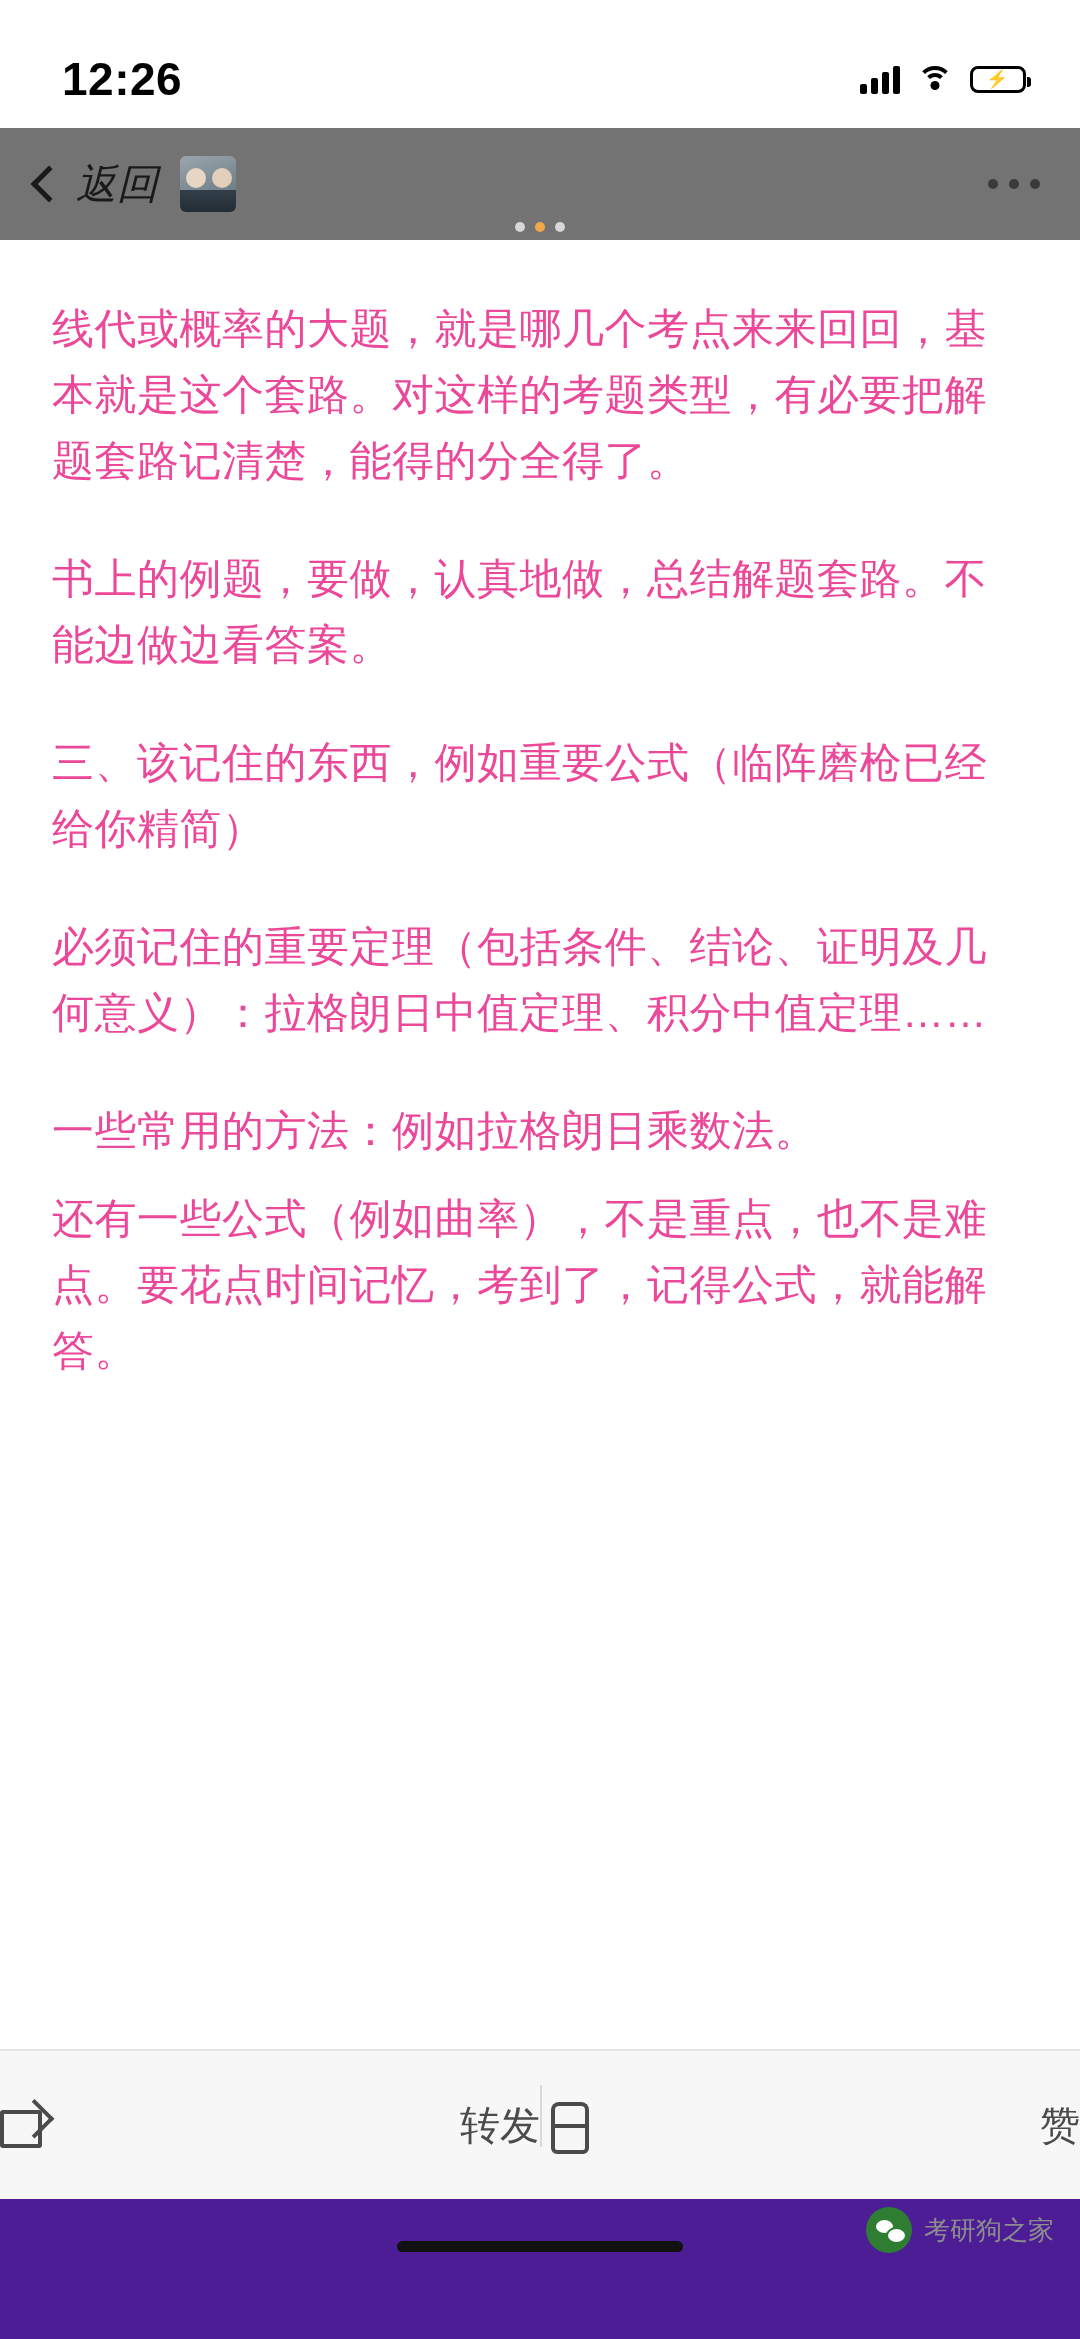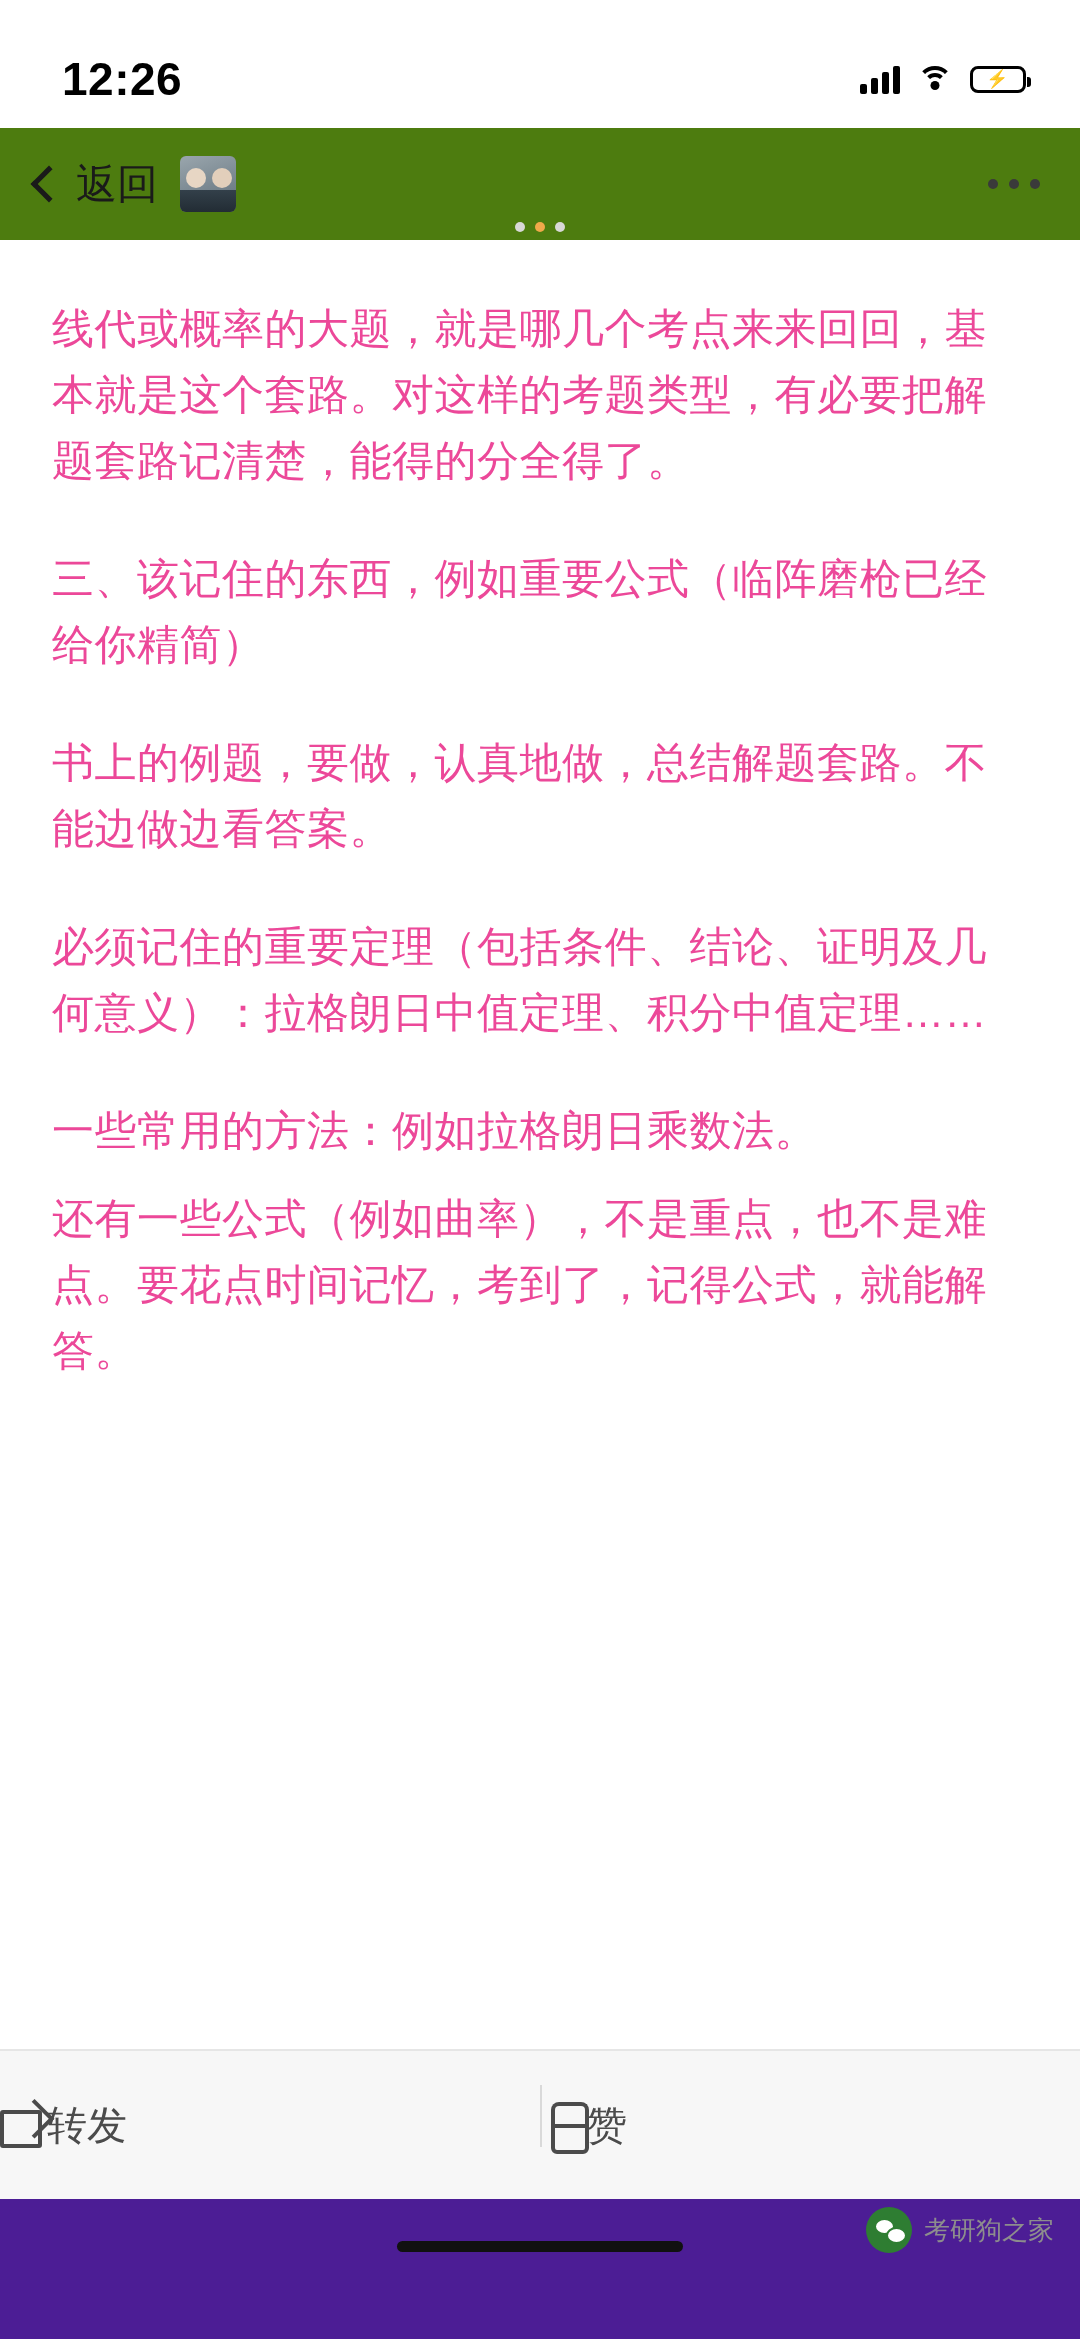--- a/index.html
+++ b/index.html
@@ -97,25 +97,26 @@
     left:50%; top:50%;
     transform: translate(-50%,-50%);
     color:#fff;
     font-size:18px;
     line-height:1;
   }
 
   
   .navbar {
     flex: 0 0 112px;
-    background: #4d7c0f;
+    background: #737373;
     display: flex;
     align-items: center;
     padding: 0 40px 0 28px;
     position: relative;
+    font-style: italic;
   }
   .nav-back {
     display: flex;
     align-items: center;
     gap: 8px;
     flex: 0 0 auto;
   }
   .chev {
     width: 26px; height: 26px;
     border-left: 5px solid #1a1a1a;
@@ -210,22 +211,22 @@
     flex: 0 0 150px;
     background: #f7f7f7;
     border-top: 2px solid #e6e6e6;
     display: flex;
     align-items: center;
   }
   .action {
     flex: 1 1 0;
     display: flex;
     align-items: center;
-    justify-content: flex-start;
-    gap: 1px;
+    justify-content: space-between;
+    gap: 10px;
     position: relative;
     height: 100%;
   }
   .action + .action::before {
     content: "";
     position: absolute;
     left: 0; top: 34px;
     width: 2px; height: 62px;
     background: #d9d9d9;
   }
@@ -383,22 +384,22 @@
     </div>
     <div class="page-dots">
       <i></i>
         <i class="active"></i>
         <i></i>
     </div>
   </div>
 
   <div class="content">
     <p class="para">线代或概率的大题，就是哪几个考点来来回回，基本就是这个套路。对这样的考题类型，有必要把解题套路记清楚，能得的分全得了。</p>
+    <p class="para">书上的例题，要做，认真地做，总结解题套路。不能边做边看答案。</p>
     <p class="para">三、该记住的东西，例如重要公式（临阵磨枪已经给你精简）</p>
-    <p class="para">书上的例题，要做，认真地做，总结解题套路。不能边做边看答案。</p>
     <p class="para">必须记住的重要定理（包括条件、结论、证明及几何意义）：拉格朗日中值定理、积分中值定理……</p>
     <p class="para tight">一些常用的方法：例如拉格朗日乘数法。</p>
     <p class="para">还有一些公式（例如曲率），不是重点，也不是难点。要花点时间记忆，考到了，记得公式，就能解答。</p>
   </div>
 
   <div class="actionbar">
     <div class="action">
       <span class="icon-share"></span>
       <span class="action-label">转发</span>
     </div>

